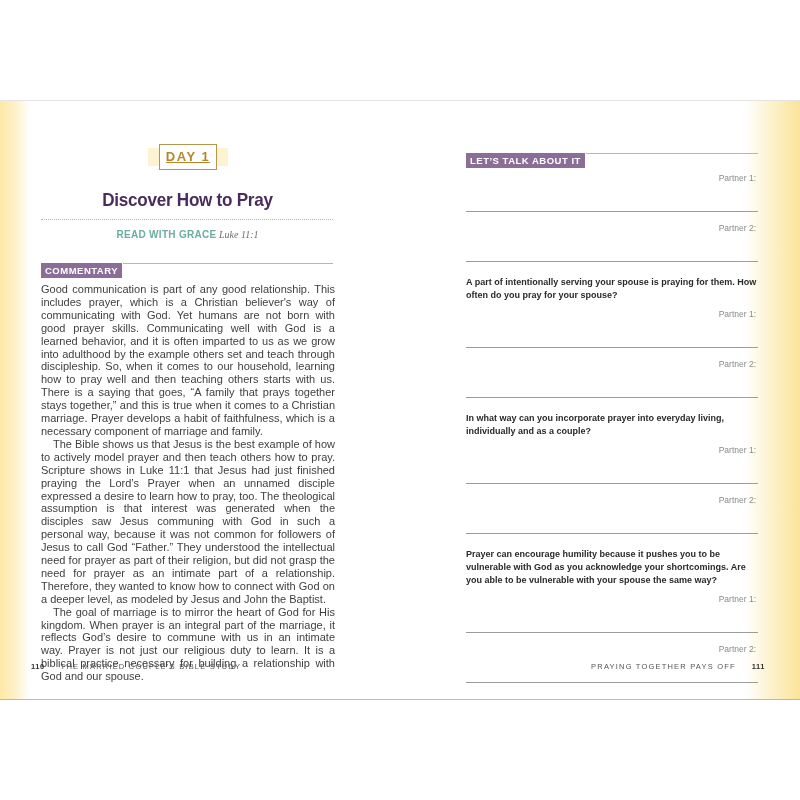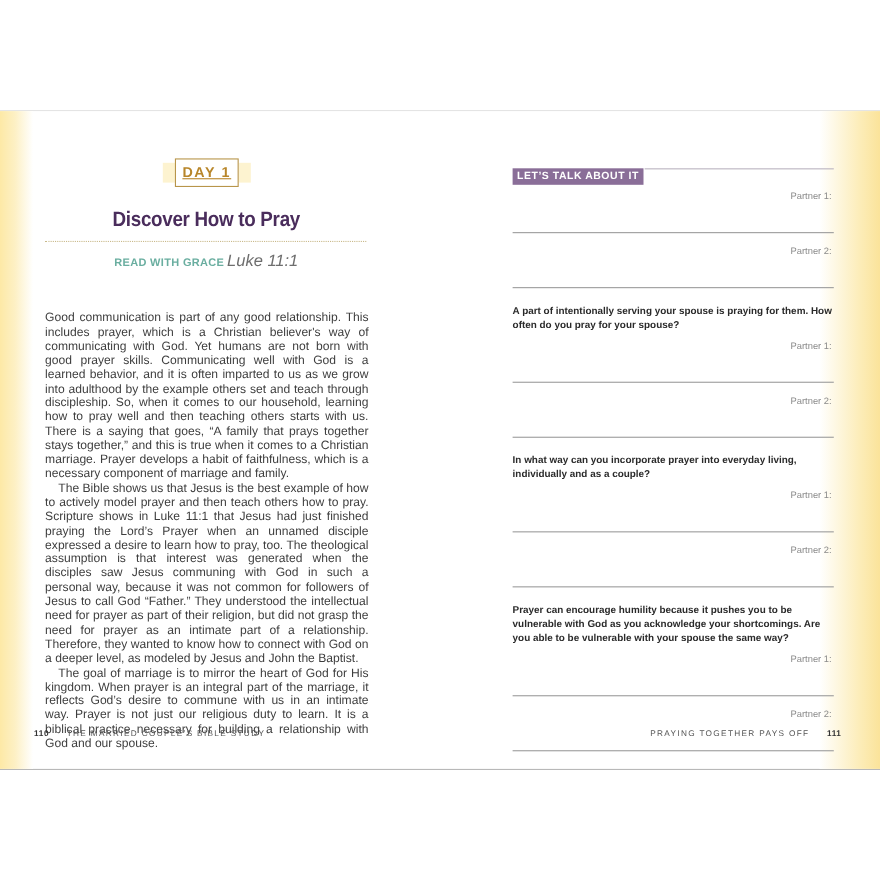--- a/index.html
+++ b/index.html
@@ -73,23 +73,23 @@
       font-size: 10px;
     }
     .read-label {
       color: #6aaea0;
       font-family: "Liberation Sans", sans-serif;
       font-weight: bold;
       letter-spacing: 0.3px;
     }
     .read-ref {
       color: #6e6e6e;
-      font-family: Liberation Sans, sans-serif;
+      font-family: Liberation Serif, serif;
       font-style: italic;
-      font-size: 15px;
+      font-size: 10px;
     }
 
     .section-head {
       position: absolute;
       display: flex; align-items: flex-start;
     }
     .section-label {
       background: #8a6e98;
       color: #ffffff;
       font-family: "Liberation Sans", sans-serif;
@@ -191,20 +191,24 @@
     </div>
 
     <div class="lesson-title">Discover How to Pray</div>
     <div class="title-rule"></div>
 
     <div class="read-line">
       <span class="read-label">READ WITH GRACE</span>
       <span class="read-ref">Luke 11:1</span>
     </div>
 
+    <div class="section-head commentary-head">
+      <span class="section-label">COMMENTARY</span>
+      <span class="section-rule"></span>
+    </div>
 
     <div class="commentary-body">
       <p>Good communication is part of any good relationship. This includes prayer, which is a Christian believer's way of communicating with God. Yet humans are not born with good prayer skills. Communicating well with God is a learned behavior, and it is often imparted to us as we grow into adulthood by the example others set and teach through discipleship. So, when it comes to our household, learning how to pray well and then teaching others starts with us. There is a saying that goes, “A family that prays together stays together,” and this is true when it comes to a Christian marriage. Prayer develops a habit of faithfulness, which is a necessary component of marriage and family.</p>
       <p>The Bible shows us that Jesus is the best example of how to actively model prayer and then teach others how to pray. Scripture shows in Luke 11:1 that Jesus had just finished praying the Lord’s Prayer when an unnamed disciple expressed a desire to learn how to pray, too. The theological assumption is that interest was generated when the disciples saw Jesus communing with God in such a personal way, because it was not common for followers of Jesus to call God “Father.” They understood the intellectual need for prayer as part of their religion, but did not grasp the need for prayer as an intimate part of a relationship. Therefore, they wanted to know how to connect with God on a deeper level, as modeled by Jesus and John the Baptist.</p>
       <p>The goal of marriage is to mirror the heart of God for His kingdom. When prayer is an integral part of the marriage, it reflects God’s desire to commune with us in an intimate way. Prayer is not just our religious duty to learn. It is a biblical practice necessary for building a relationship with God and our spouse.</p>
     </div>
 
     <div class="folio-left">
       <span class="folio-num">110</span>
       <span>THE MARRIED COUPLE’S BIBLE STUDY</span>

